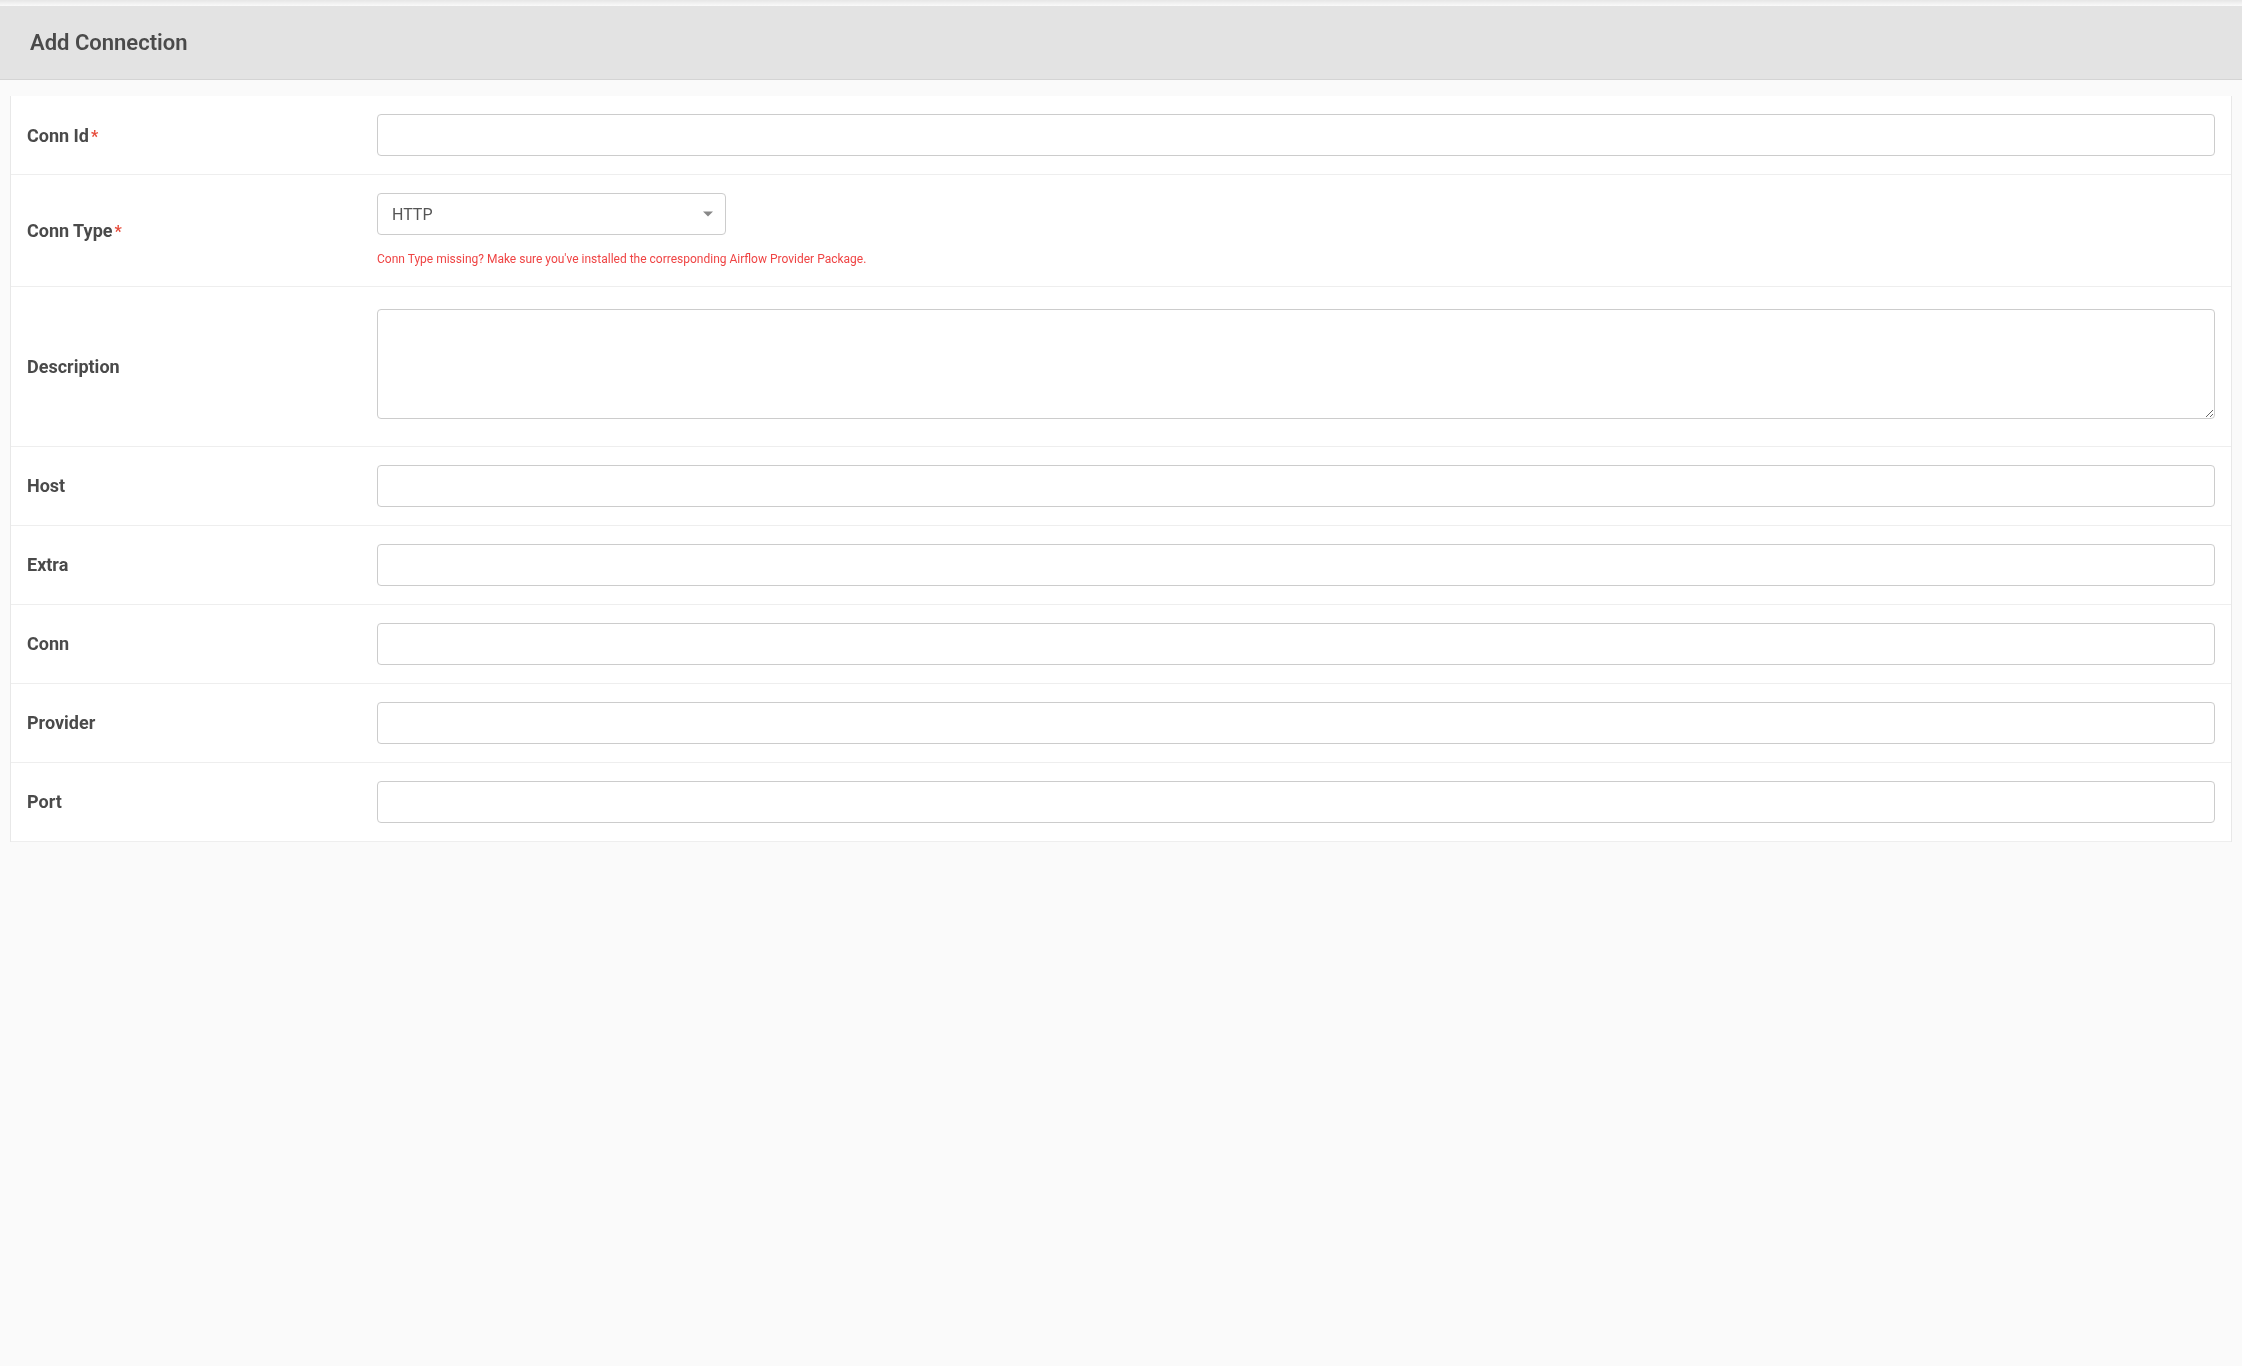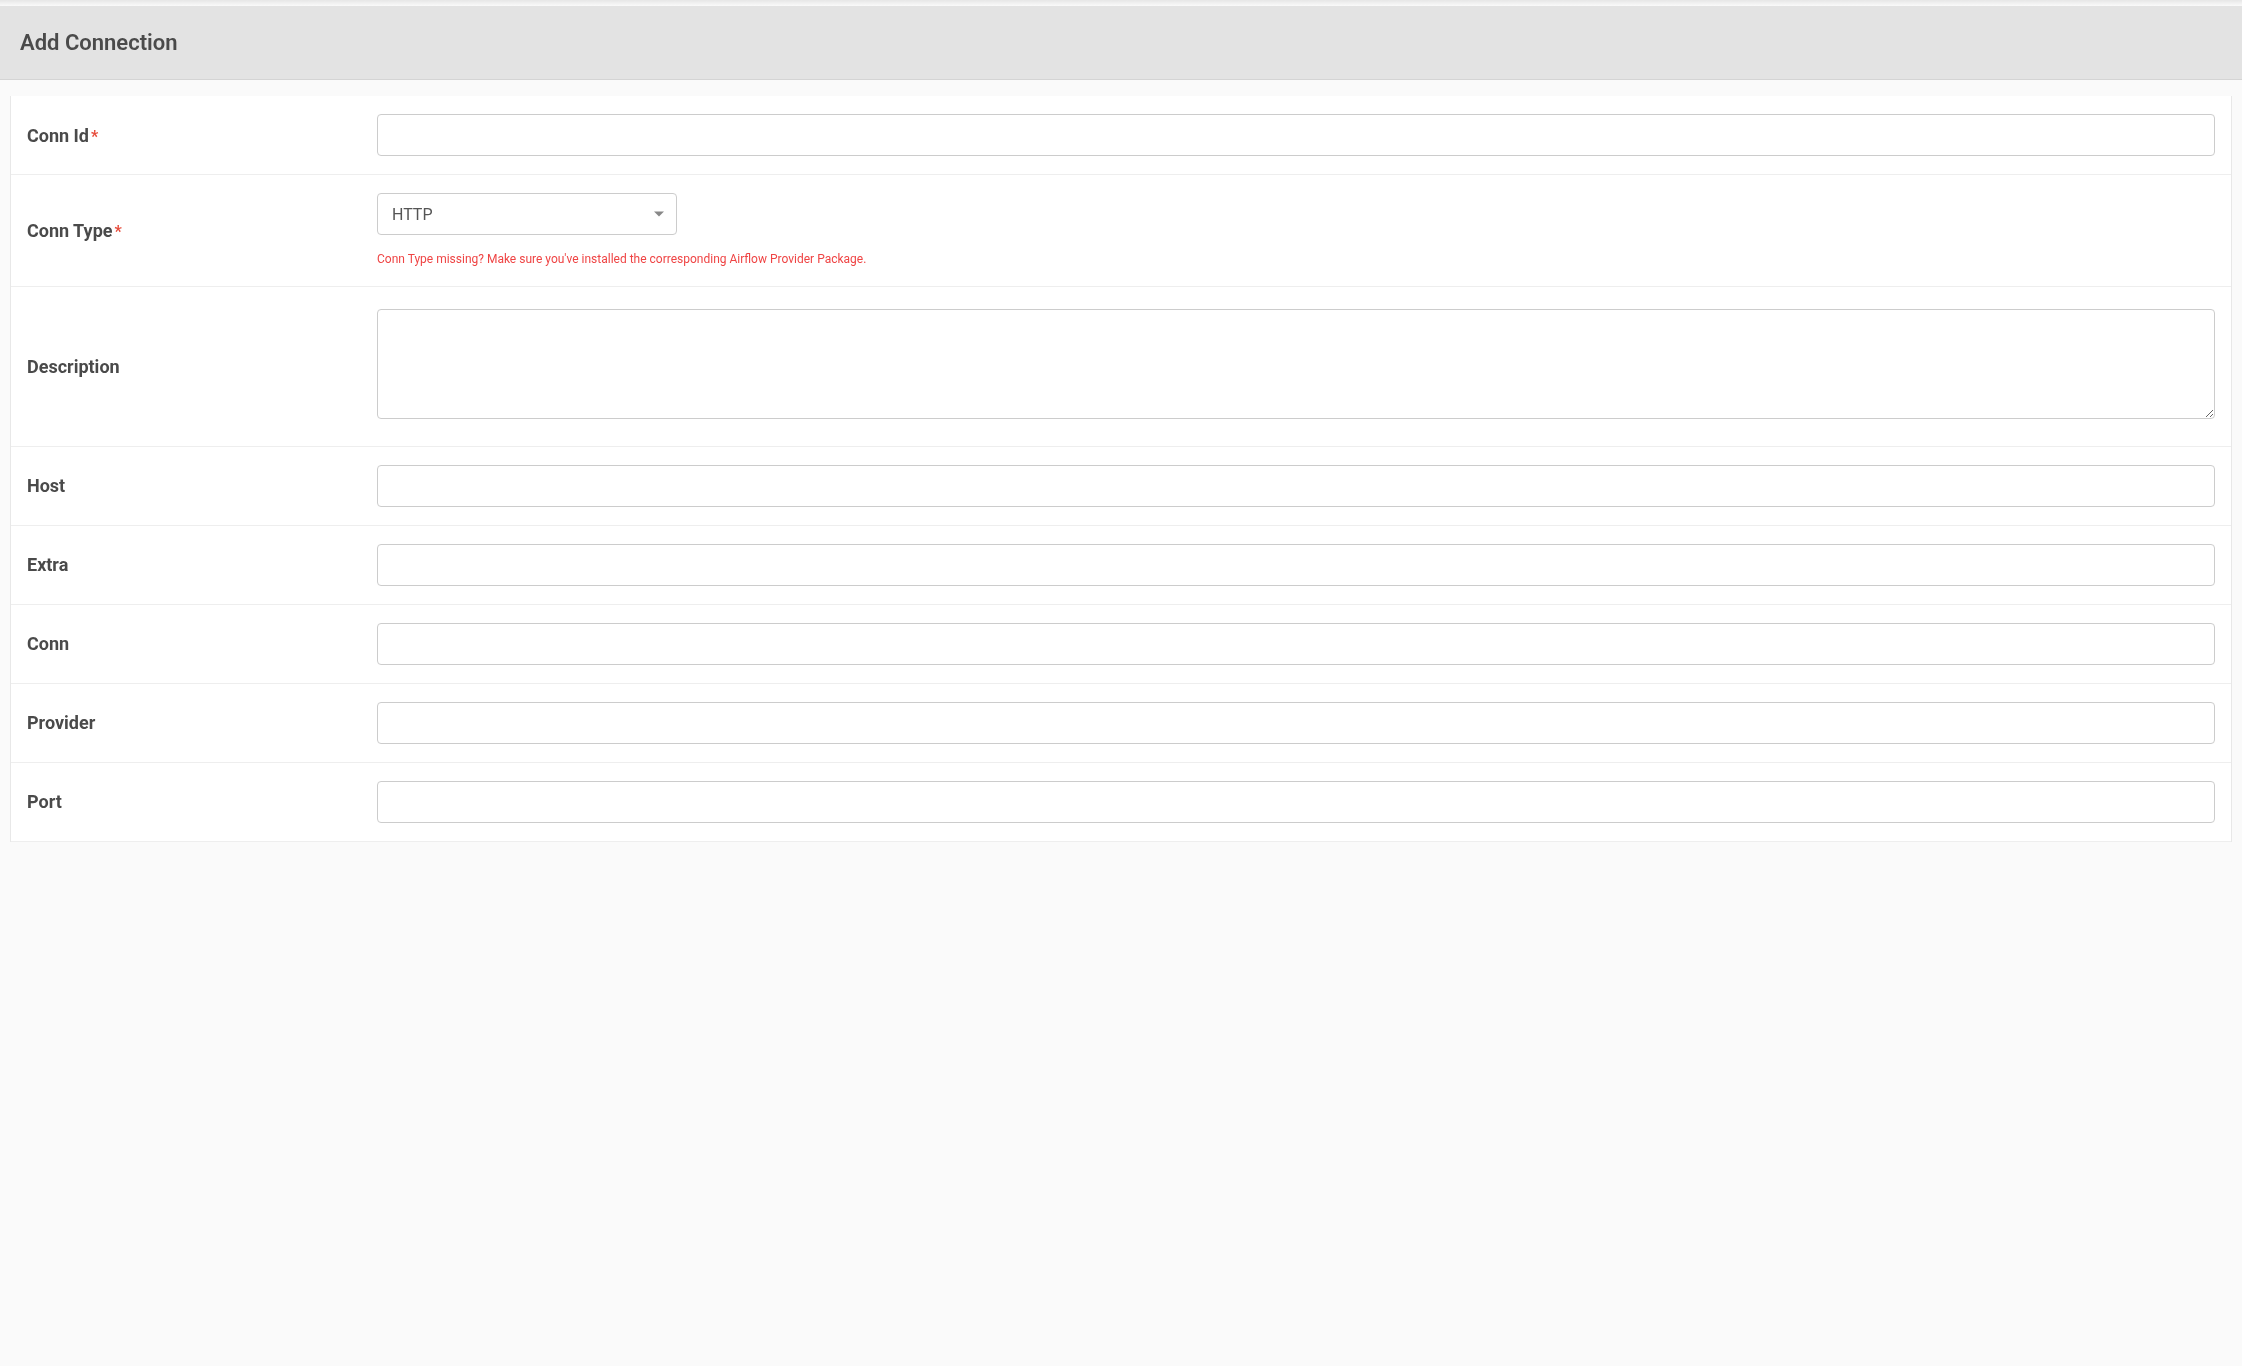--- a/index.html
+++ b/index.html
@@ -11,21 +11,21 @@
     body {
       font-family: -apple-system, BlinkMacSystemFont, "Segoe UI", Roboto, "Helvetica Neue", Arial, sans-serif;
       background: #fafafa;
       color: #333;
       font-size: 16px;
     }
 
     .page-header {
       background: #e3e3e3;
       border-bottom: 1px solid #d4d4d4;
-      padding: 24px 20px;
+      padding: 24px 30px;
     }
 
     .page-header h1 {
       font-size: 22px;
       font-weight: 600;
       color: #4a4a4a;
     }
 
     .form-container {
       background: #fff;
@@ -90,21 +90,21 @@
       background: #fff;
       resize: vertical;
       font-family: inherit;
     }
 
     .select-wrap {
       margin-bottom: 16px;
     }
 
     .select-like {
-      width: 300px;
+      width: 349px;
       height: 42px;
       border: 1px solid #ccc;
       border-radius: 4px;
       background: #fff;
       padding: 0 36px 0 14px;
       display: flex;
       align-items: center;
       font-size: 16px;
       color: #555;
       cursor: pointer;

